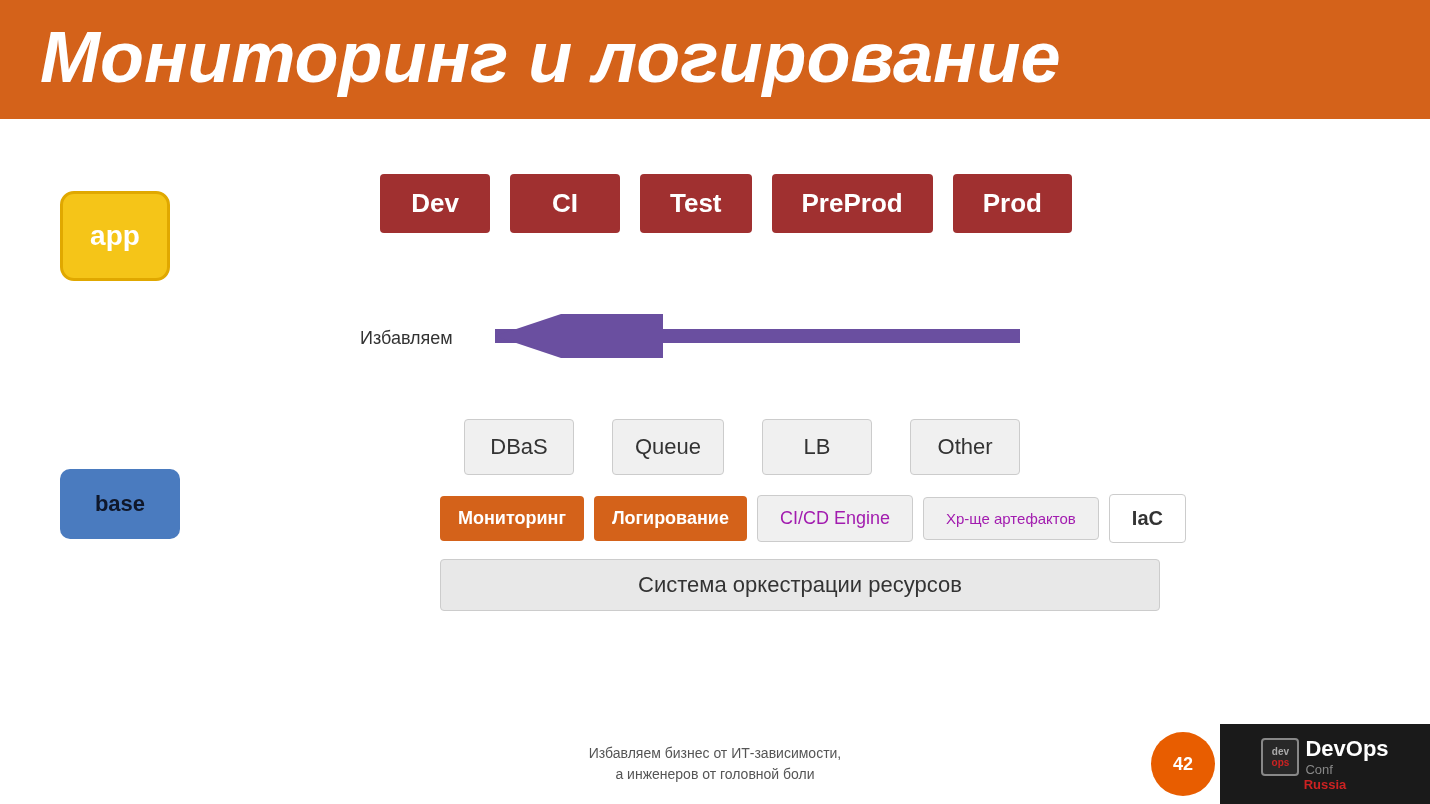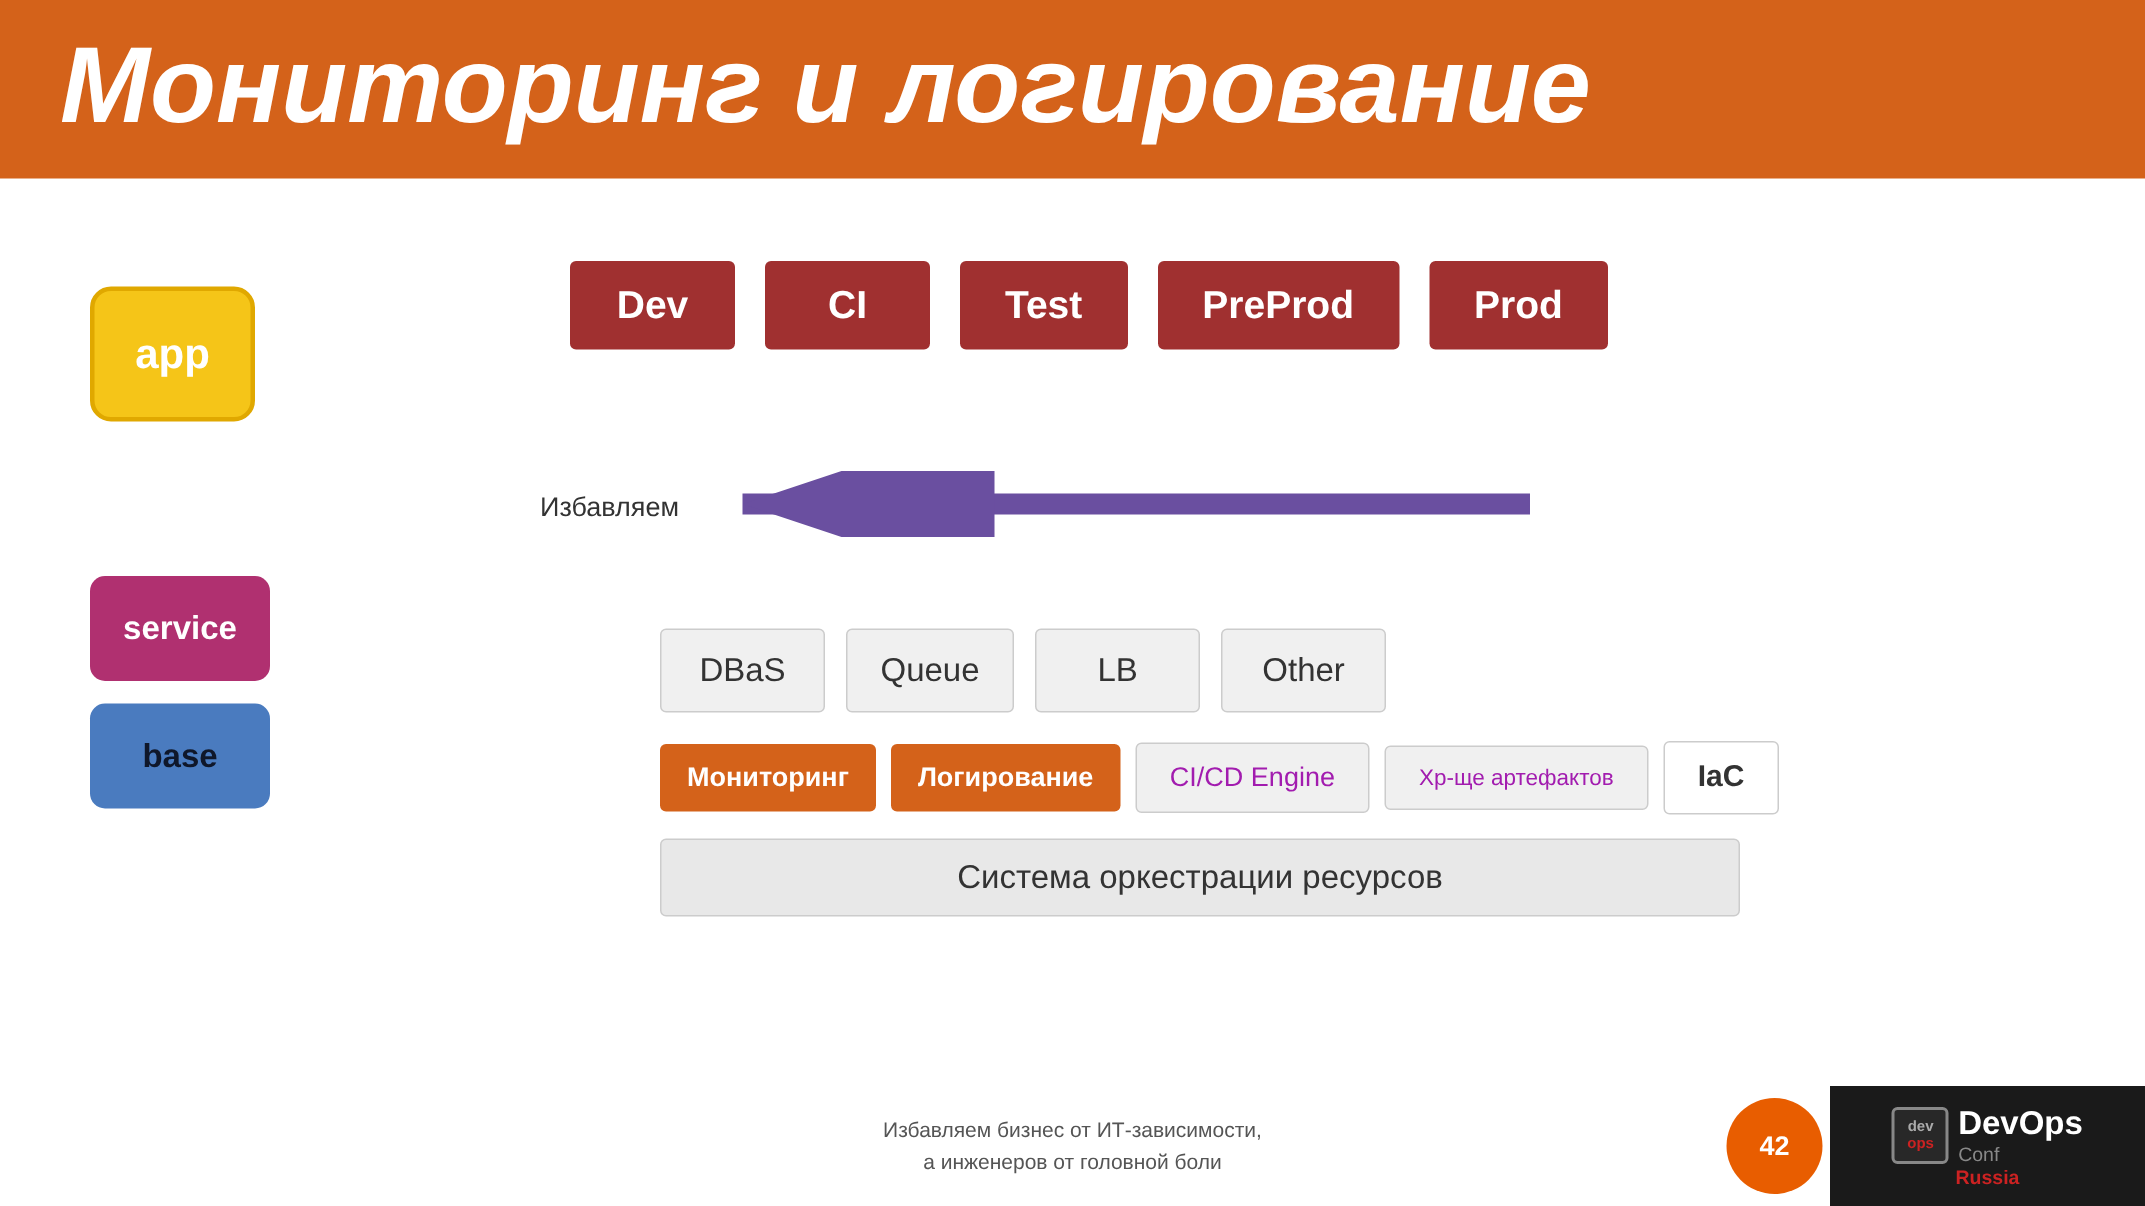--- a/index.html
+++ b/index.html
@@ -159,20 +159,21 @@
     }
     .infra-btn {
       background: #f0f0f0;
       border: 1px solid #ccc;
       color: #333;
       font-size: 22px;
       padding: 14px 22px;
       border-radius: 4px;
       min-width: 110px;
       text-align: center;
+      margin-left: 24px;
     }
 
     
     .tool-row {
       position: absolute;
       top: 380px;
       left: 440px;
       display: flex;
       gap: 10px;
       align-items: center;
@@ -317,23 +318,20 @@
 <div class="header-banner">
   <h1 class="header-title">Мониторинг и логирование</h1>
 </div>
 
 <div class="main-content">
 
   <div class="app-box" style="top:50px;">
     <span class="app-box-label">app</span>
   </div>
 
-  <div class="service-box" style="top:265px;">
-    <span class="service-box-label">service</span>
-  </div>
 
   <div class="base-box" style="top:350px;">
     <span class="base-box-label">base</span>
   </div>
 
   <div class="env-row">
     <div class="env-btn">Dev</div>
     <div class="env-btn">CI</div>
     <div class="env-btn">Test</div>
     <div class="env-btn">PreProd</div>

